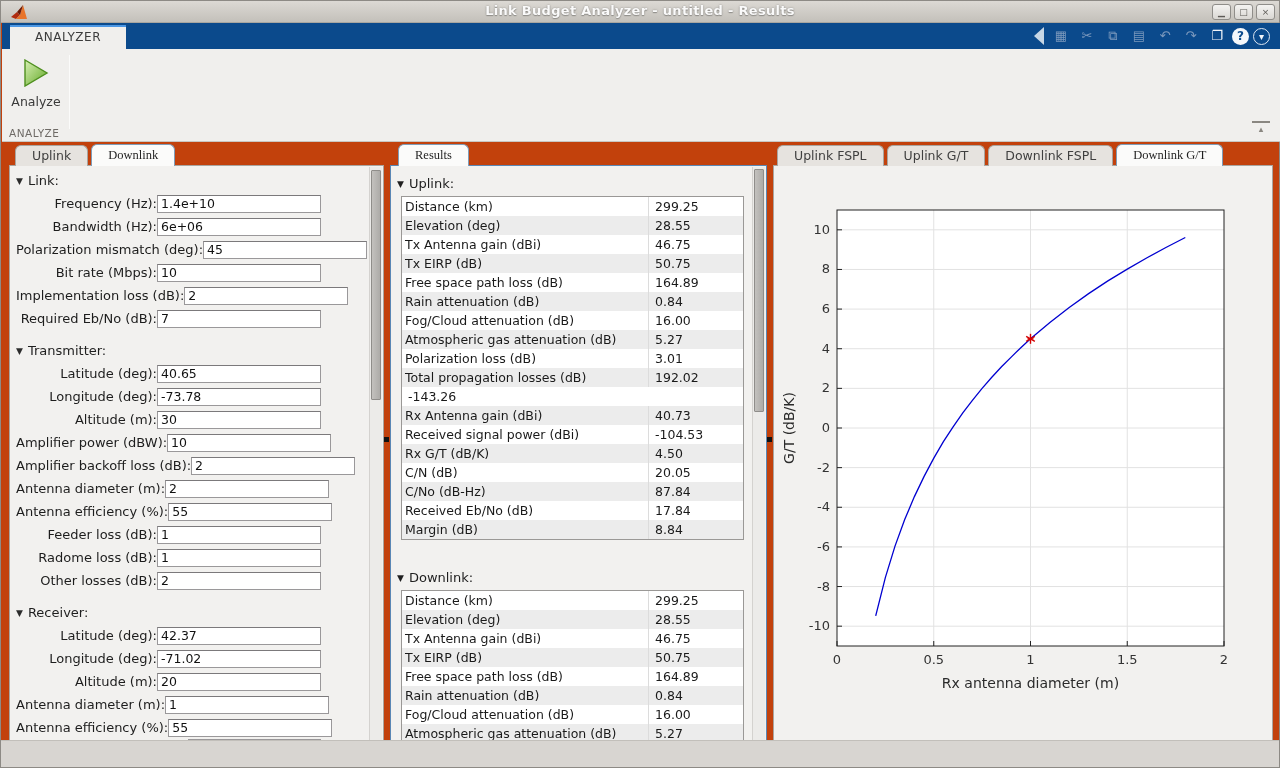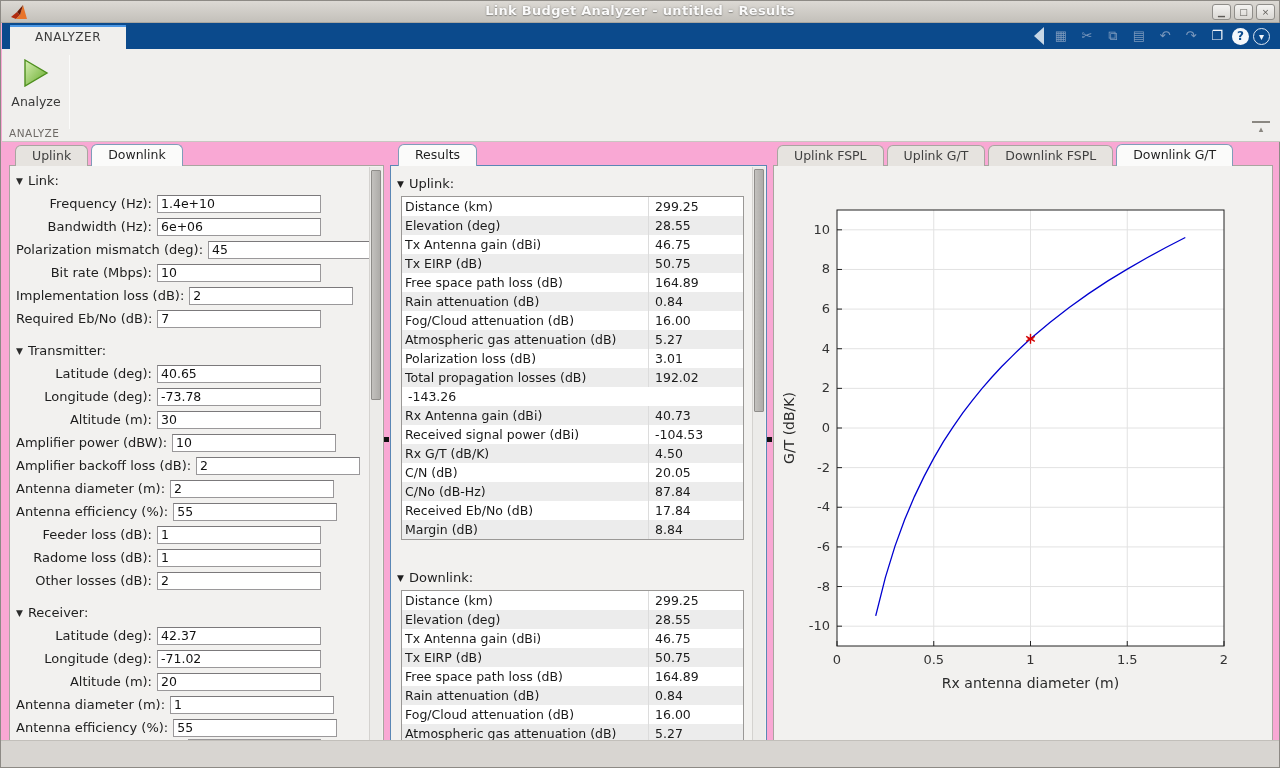--- a/index.html
+++ b/index.html
@@ -1,18 +1,18 @@
 <!DOCTYPE html>
 <html><head>
 <meta charset="utf-8">
 <style>
   * { margin:0; padding:0; box-sizing:border-box; }
   html,body { width:1280px; height:768px; overflow:hidden; }
   body { font-family:"DejaVu Sans","Liberation Sans",sans-serif; font-size:13px; color:#1a1a1a; background:#dedbd7; }
-  .window { position:relative; width:1280px; height:768px; border:1px solid #8d8a85; background:#f9a8d4; }
+  .window { position:relative; width:1280px; height:768px; border:1px solid #8d8a85; background:#c2410c; }
 
   
   .titlebar { position:absolute; left:0; top:0; width:100%; height:22px;
     background:linear-gradient(#dcd9d4,#c3c0ba); border-bottom:1px solid #a9a6a0; }
   .tb-title { position:absolute; left:0; right:0; top:2px; text-align:center; font-weight:bold; font-size:13px;
     color:#fafafa; text-shadow:0 0 2px #8f8d89, 0 1px 1px #8f8d89; letter-spacing:.3px; }
   .tb-logo { position:absolute; left:8px; top:2px; width:20px; height:18px; }
   .win-buttons { position:absolute; right:4px; top:3px; display:flex; gap:3px; }
   .win-btn { width:19px; height:16px; background:linear-gradient(#f4f3f1,#d9d7d3); border:1px solid #8f8d89;
     border-radius:3px; font-size:9px; line-height:14px; text-align:center; color:#5d5b57; cursor:default; }
@@ -36,31 +36,31 @@
   .ribbon-sep { position:absolute; left:67px; top:6px; width:1px; height:74px; background:#d5d2cd; border-right:1px solid #fbfbfa; }
   .ribbon-sec-label { position:absolute; left:7px; bottom:2px; font-size:10.5px; color:#6e6a66; letter-spacing:.5px; }
   .collapse-btn { position:absolute; right:10px; bottom:6px; width:18px; height:14px; text-align:center;
     color:#8a8781; font-size:9px; line-height:12px; border-top:2px solid #8a8781; }
 
   
   .panel { position:absolute; }
   .ptabbar { position:absolute; left:0; top:0; height:22px; display:flex; align-items:flex-end; z-index:2; }
   .ptab { height:21px; padding:0 16px; line-height:20px; font-size:12.5px; color:#3f3f3f; background:#e6e3df;
     border:1px solid #a9a5a0; border-bottom:none; border-radius:6px 6px 0 0; margin-right:3px; }
-  .ptab.active { background:#fbfbfa; border-color:#7f9db9; height:22px; position:relative; z-index:3; color:#1f1f1f; }
+  .ptab.active { background:#fbfbfa; border-color:#7f9db9; height:22px; position:relative; z-index:3; color:#1f1f1f;font-family:Liberation Serif, serif; }
   .pbody { position:absolute; left:0; top:21px; right:0; bottom:0; background:#f2f1ef; border:1px solid #a9a5a0; overflow:hidden; }
   .mid .pbody { border-color:#5a87b5; }
 
   
   .form { position:absolute; left:0; top:0; width:320px; padding:4px 0 0 6px; }
   .sec-h { height:22px; line-height:22px; font-size:13px; color:#1f1f1f; }
   .sec-h .tri { font-size:9px; color:#2c2c2c; margin-right:5px; vertical-align:1px; }
   .sec-h.gap { margin-top:10px; }
   .f-row { height:23px; display:flex; align-items:center; }
-  .f-label { width:197px; text-align:right; padding-right:5px; font-size:13px; color:#1d1d1d; white-space:nowrap; }
+  .f-label { width:197px; text-align:right; font-size:13px; color:#1d1d1d; white-space:nowrap; }
   .sec-2 .f-label { width:172px; }
   .f-input { flex:1; height:18px; margin-right:9px; border:1px solid #9a989a; border-top-color:#7b797b;
     background:#fff; font-family:inherit; font-size:12.5px; padding:0 3px; color:#111; }
   .partial-row { height:6px; display:flex; }
   .partial-input { flex:1; margin-left:197px; margin-right:9px; border:1px solid #9a989a; border-bottom:none; height:6px; background:#fff; }
   .sec-2 + .partial-row .partial-input { margin-left:172px; }
 
   
   .vscroll { position:absolute; top:1px; bottom:1px; width:13px; background:#ecebe9; border-left:1px solid #d4d2cf; }
   .vthumb { position:absolute; left:1px; width:10px; background:linear-gradient(90deg,#c3c1be,#adaba8); border:1px solid #8f8d8a; border-radius:1px; }

